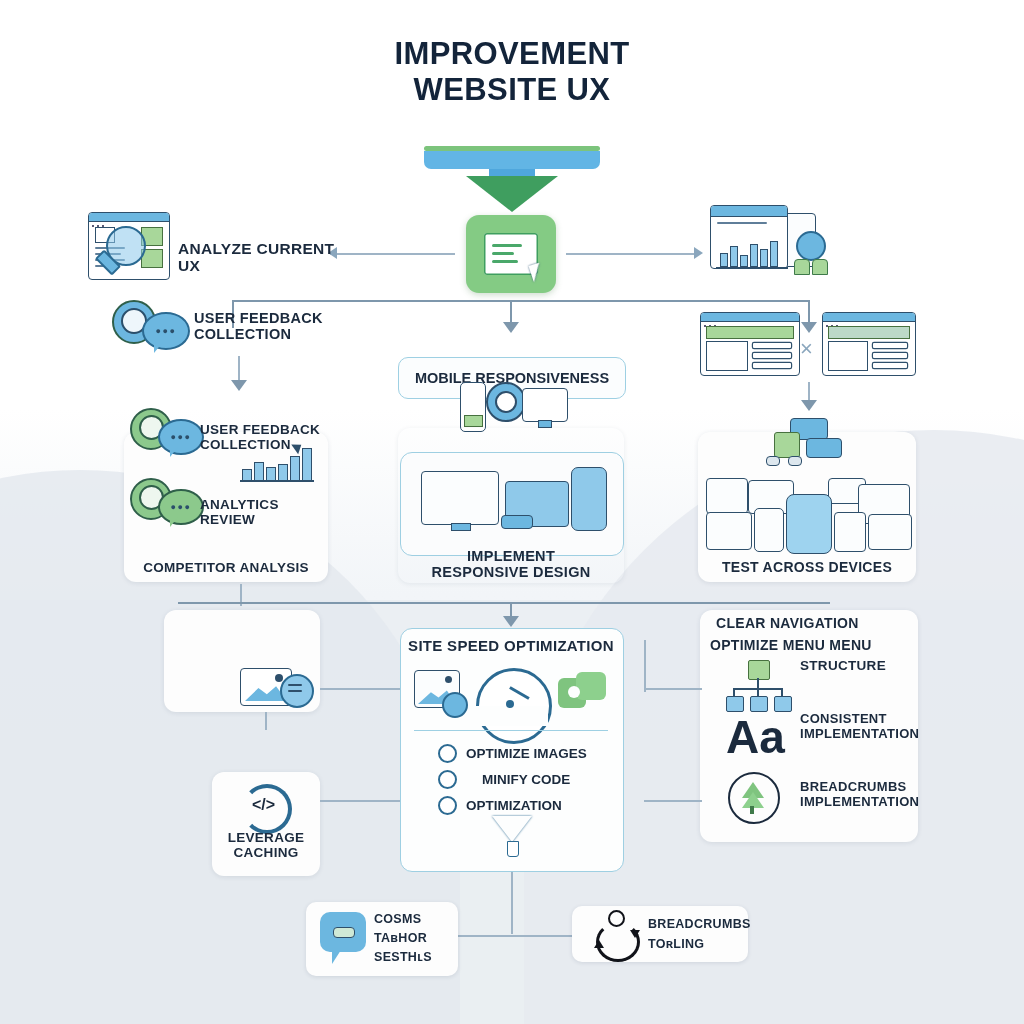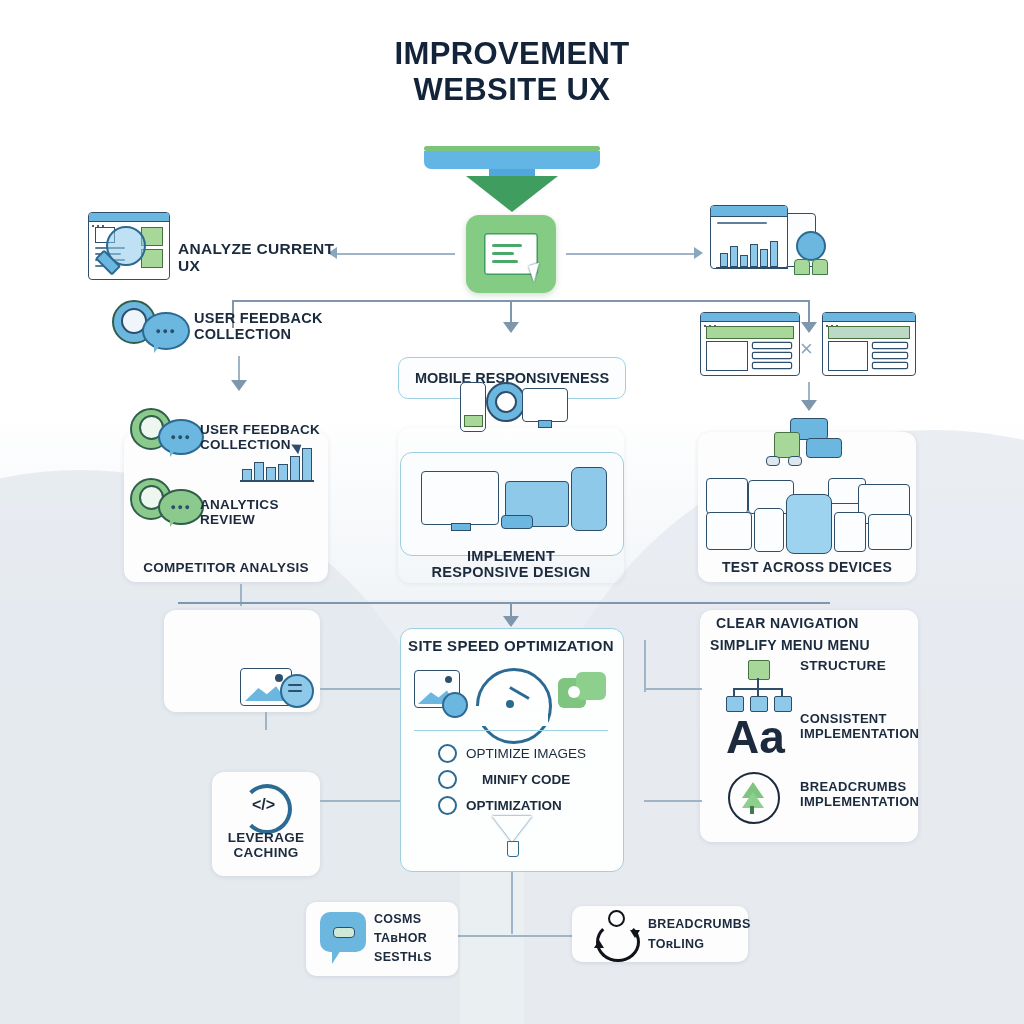--- a/index.html
+++ b/index.html
@@ -332,40 +332,40 @@
       <div style="position:absolute;left:18px;top:0;width:30px;height:28px;background:#8dd08d;border-radius:6px;"></div>
       <div style="position:absolute;left:10px;top:14px;width:12px;height:12px;border-radius:50%;background:#fdfefe;"></div>
     </div>
   </div>
 
   <div style="position:absolute;left:414px;top:730px;width:194px;height:1.4px;background:#9ed0e3;"></div>
 
   <div style="position:absolute;left:438px;top:744px;width:180px;">
     <div style="display:flex;align-items:center;gap:9px;margin-bottom:7px;">
       <span class="bullet"></span>
-      <span style="font-size:13.5px;font-weight:400;">OPTIMIZE IMAGES</span>
+      <span style="font-size:13.5px;font-weight:700;">OPTIMIZE IMAGES</span>
     </div>
     <div style="display:flex;align-items:center;gap:9px;margin-bottom:7px;">
       <span class="bullet"></span>
       <span style="font-size:13.5px;font-weight:700;padding-left:16px;">MINIFY CODE</span>
     </div>
     <div style="display:flex;align-items:center;gap:9px;">
       <span class="bullet"></span>
       <span style="font-size:13.5px;font-weight:700;">OPTIMIZATION</span>
     </div>
   </div>
 
   <div style="position:absolute;left:492px;top:816px;width:40px;height:44px;">
     <div style="position:absolute;left:0;top:0;width:0;height:0;border-left:20px solid transparent;border-right:20px solid transparent;border-top:26px solid #fdfefe;filter:drop-shadow(0 0 1.2px #2b6a92);"></div>
     <div style="position:absolute;left:15px;top:25px;width:10px;height:14px;background:#fff;border:1.6px solid #2b6a92;border-radius:0 0 3px 3px;"></div>
   </div>
 
   <div class="card" style="left:700px;top:610px;width:218px;height:232px;"></div>
   <div class="label" style="left:716px;top:616px;width:190px;font-size:14px;">CLEAR NAVIGATION</div>
-  <div class="label" style="left:710px;top:638px;width:200px;font-size:14px;">SIMPLIFY MENU MENU</div>
+  <div class="label" style="left:710px;top:638px;width:200px;font-size:14px;">OPTIMIZE MENU MENU</div>
   <div class="label" style="left:800px;top:658px;width:120px;font-size:13.5px;">STRUCTURE</div>
 
   <div style="position:absolute;left:726px;top:660px;width:62px;height:52px;">
     <div class="scr-green" style="left:22px;top:0;width:20px;height:18px;border-radius:2px;"></div>
     <div style="position:absolute;left:31px;top:18px;width:1.8px;height:10px;background:#2e4f6b;"></div>
     <div style="position:absolute;left:7px;top:28px;width:50px;height:1.8px;background:#2e4f6b;"></div>
     <div style="position:absolute;left:7px;top:28px;width:1.8px;height:8px;background:#2e4f6b;"></div>
     <div style="position:absolute;left:31px;top:28px;width:1.8px;height:8px;background:#2e4f6b;"></div>
     <div style="position:absolute;left:55px;top:28px;width:1.8px;height:8px;background:#2e4f6b;"></div>
     <div class="scr-blue" style="left:0;top:36px;width:16px;height:14px;border-radius:2px;"></div>

